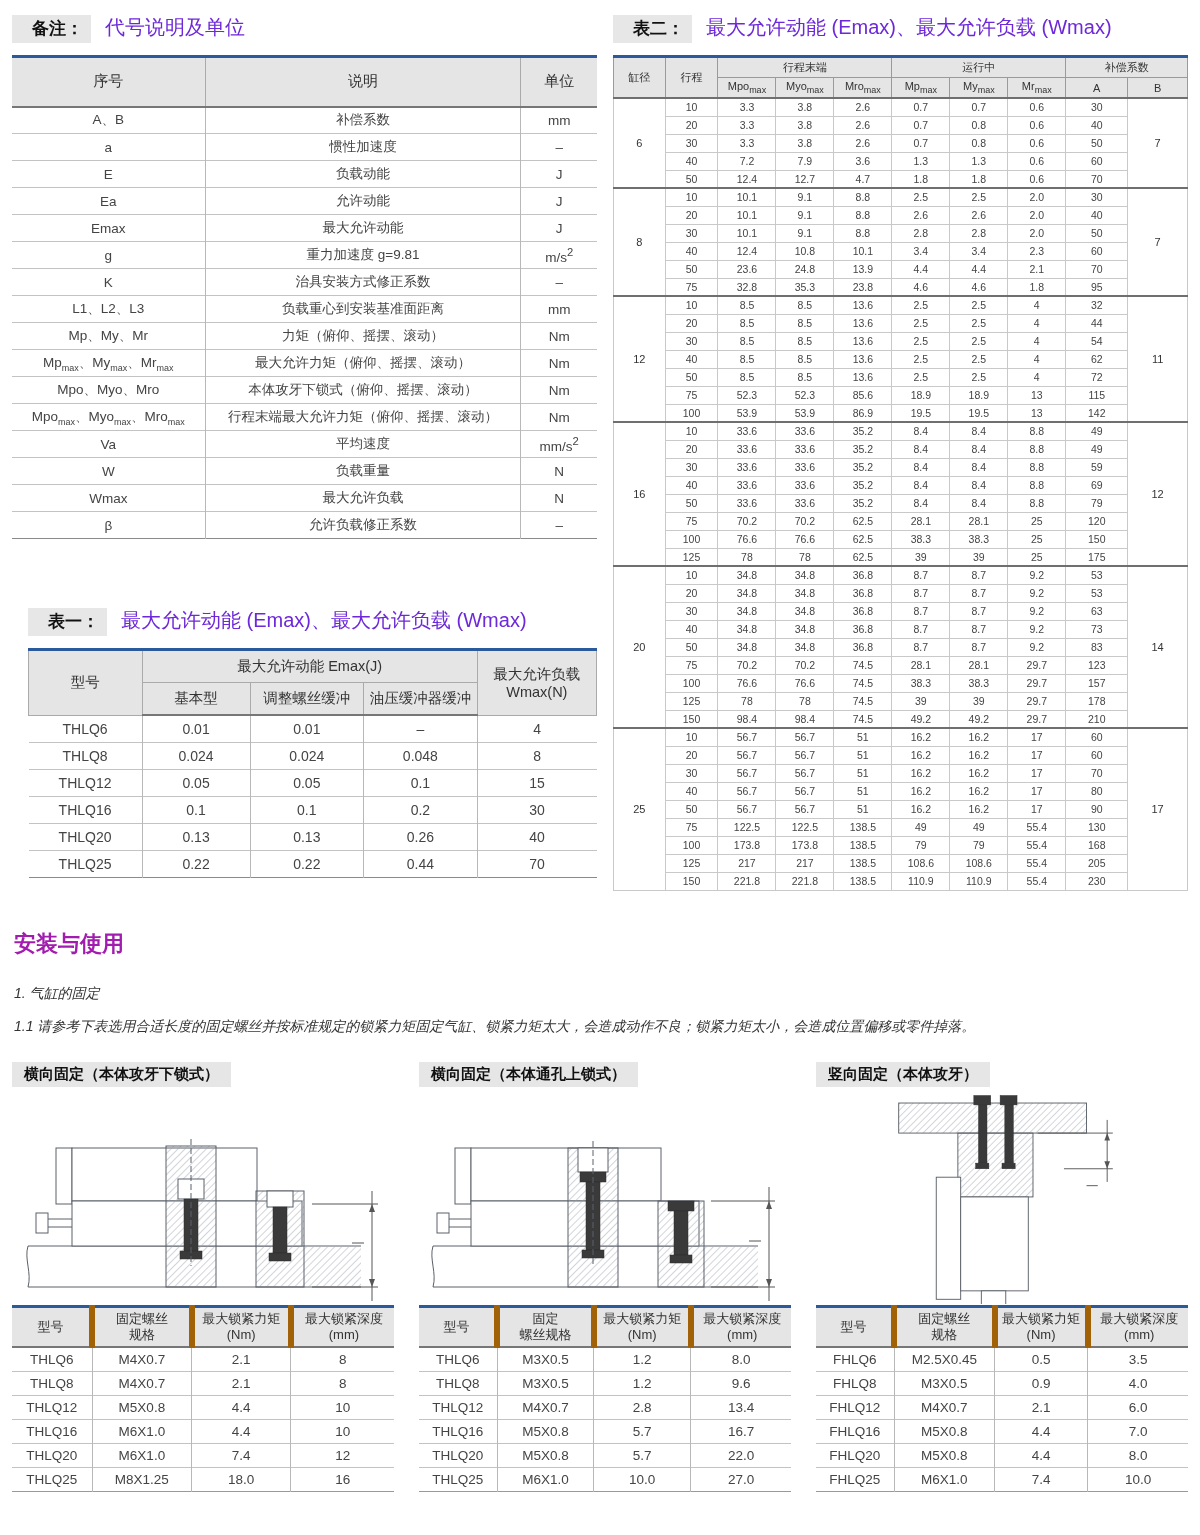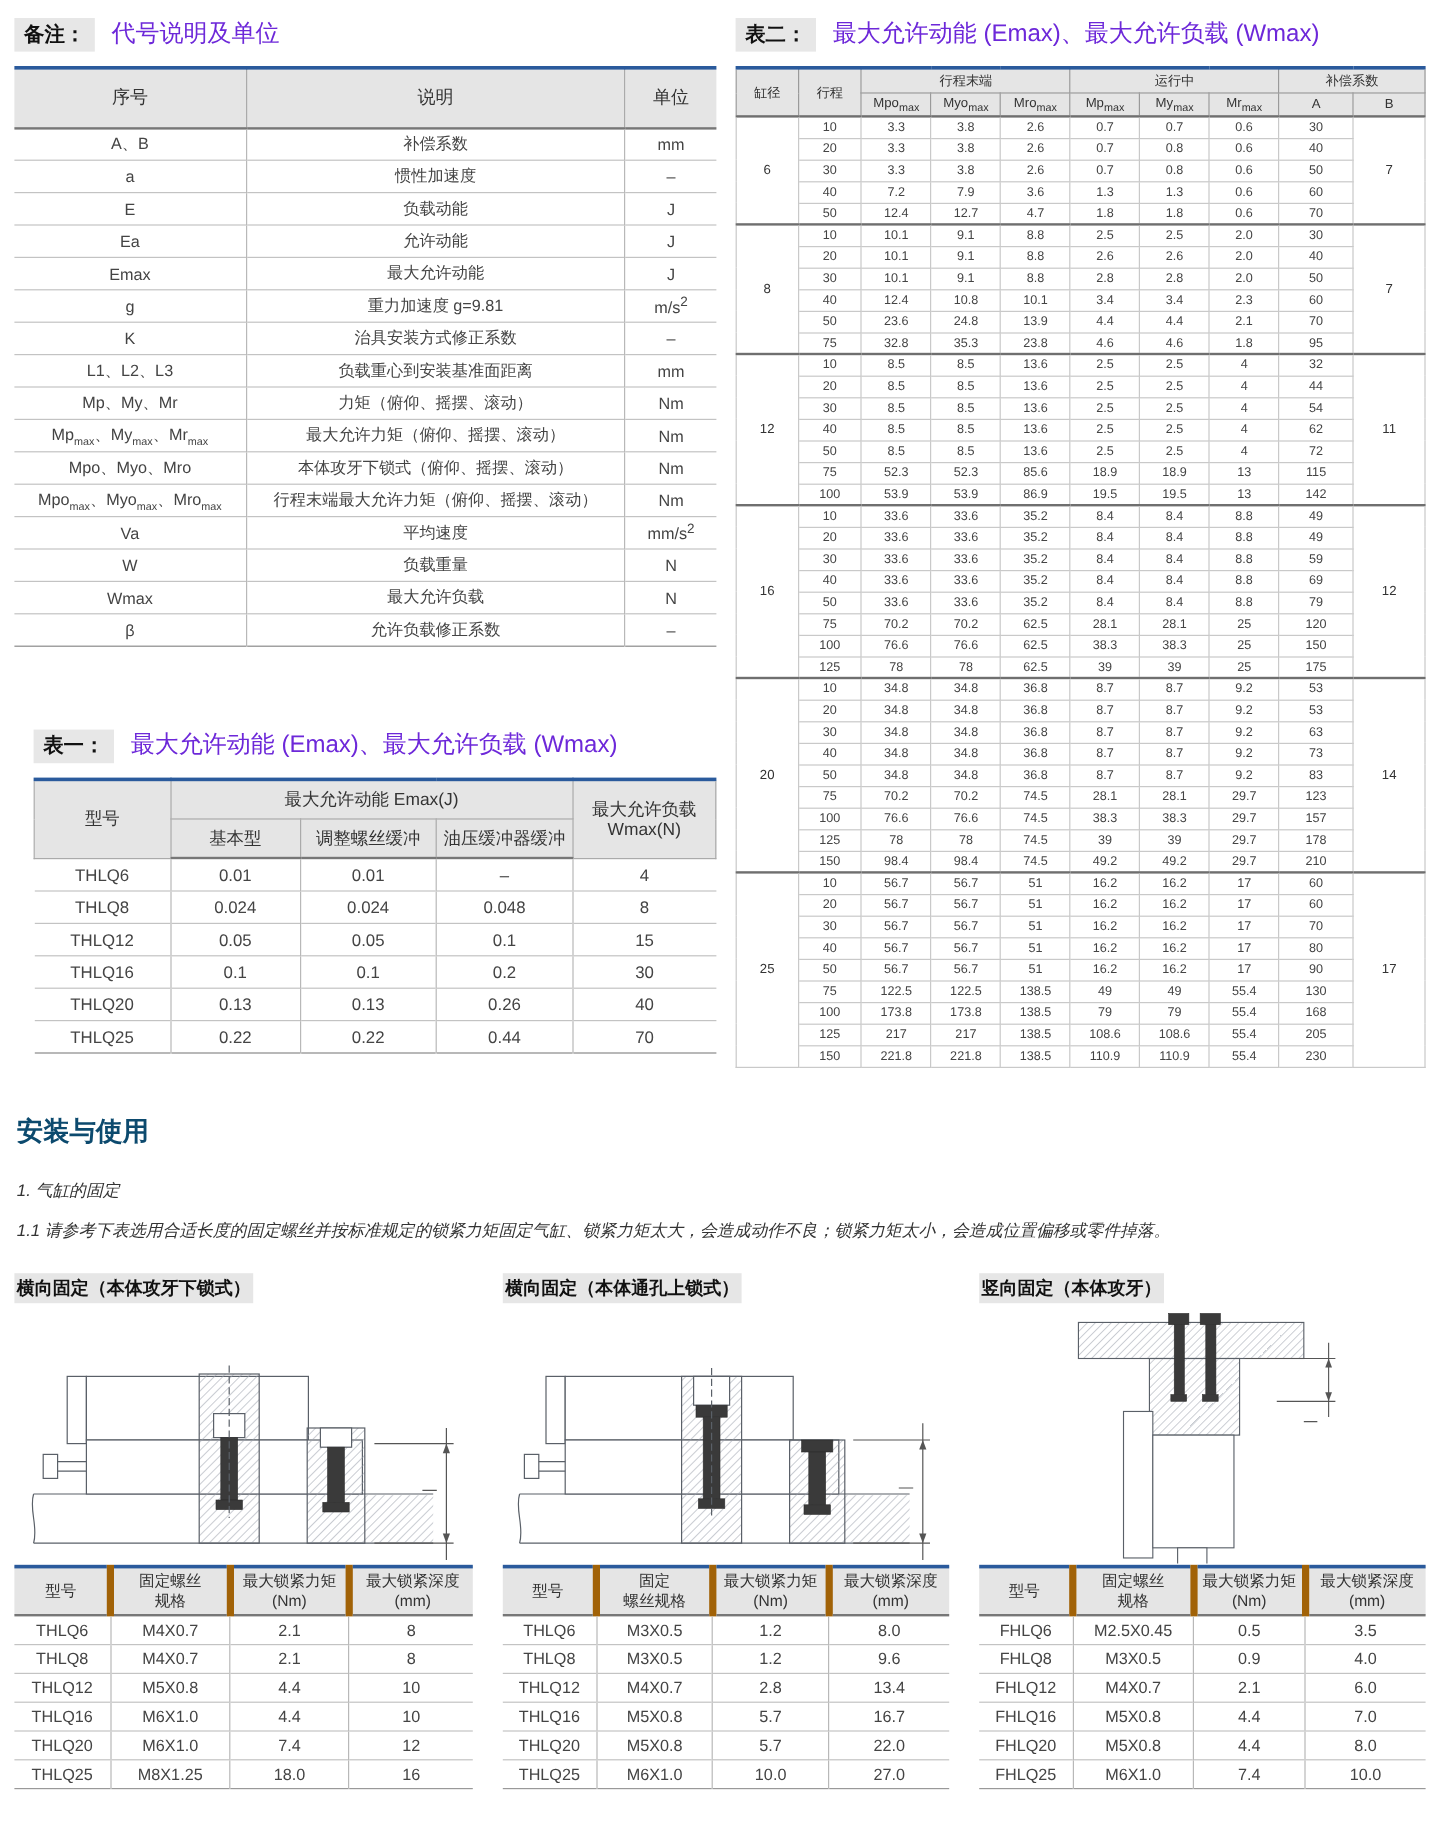--- a/index.html
+++ b/index.html
@@ -2,21 +2,21 @@
 <html><head>
 <meta charset="utf-8">
 <style>
   * { box-sizing: border-box; margin: 0; padding: 0; }
   html,body { background:#ffffff; }
   body { font-family:"Liberation Sans","DejaVu Sans",sans-serif; color:#222; }
   .page { width:1200px; min-height:1535px; padding:14px 12px 18px 12px; }
 
   
   .chip-row { display:flex; align-items:baseline; gap:14px; margin-bottom:12px; }
-  .chip { background:#e7e7e7; font-weight:bold; font-size:17px; padding:2px 8px 3px 8px; color:#111; white-space:nowrap; }
+  .chip { background:#e7e7e7; font-weight:bold; font-size:17px; padding:2px 8px 3px 20px; color:#111; white-space:nowrap; }
   .chip-title { font-size:20px; color:#6d28d9; }
 
   
   table { border-collapse:collapse; width:100%; table-layout:fixed; }
   th { background:#e5e5e5; font-weight:normal; color:#333; }
   td { color:#444; }
 
   
   .top-grid { display:grid; grid-template-columns:585px 575px; column-gap:16px; align-items:start; }
 
@@ -36,25 +36,25 @@
   .t1 td:first-child { border-left:none; }
 
   
   .t2 { border-top:3px solid #2a5a9c; border-bottom:1px solid #777; }
   .t2 th { font-size:11px; border:1px solid #9a9a9a; padding:2px 1px; height:19px; }
   .t2 td { text-align:center; font-size:10.5px; height:18px; border:1px solid #c9c9c9; padding:0 1px; }
   .t2 tr.group-start td { border-top:2px solid #6f6f6f; }
   .t2 td.bore-cell, .t2 td.b-cell { font-size:11px; color:#333; background:#fff; }
 
   
-  .install-heading { margin:38px 0 26px 2px; font-size:22px; font-weight:bold; color:#0c4a6e; }
+  .install-heading { margin:38px 0 26px 2px; font-size:22px; font-weight:bold; color:#a21caf; }
   .install-line { font-size:14px; color:#333; margin:0 0 15px 2px;font-style:italic; }
 
   .fix-grid { display:grid; grid-template-columns:382px 372px 372px; column-gap:25px; margin-top:26px; align-items:start; }
-  .fix-chip { display:inline-block; background:#e6e6e6; font-weight:bold; font-size:15px; padding:3px 2px; color:#111; }
+  .fix-chip { display:inline-block; background:#e6e6e6; font-weight:bold; font-size:15px; padding:3px 12px; color:#111; }
   .fix-col .diagram-box { height:218px; display:flex; align-items:center; justify-content:center; }
 
   .small-table { border-top:3px solid #2a5a9c; border-bottom:1px solid #999; }
   .small-table th { font-size:13px; padding:3px 2px; line-height:1.25; border-bottom:2px solid #777; border-left:6px solid #a16207; }
   .small-table th:first-child { border-left:none; }
   .small-table td { text-align:center; font-size:13.5px; height:24px; border-top:1px solid #c3c3c3; border-left:1px solid #b8b8b8; }
   .small-table td:first-child { border-left:none; }
 
   svg .outline { fill:#ffffff; stroke:#5a6068; stroke-width:1; }
   svg .thin { stroke:#5a6068; stroke-width:1; fill:none; }

